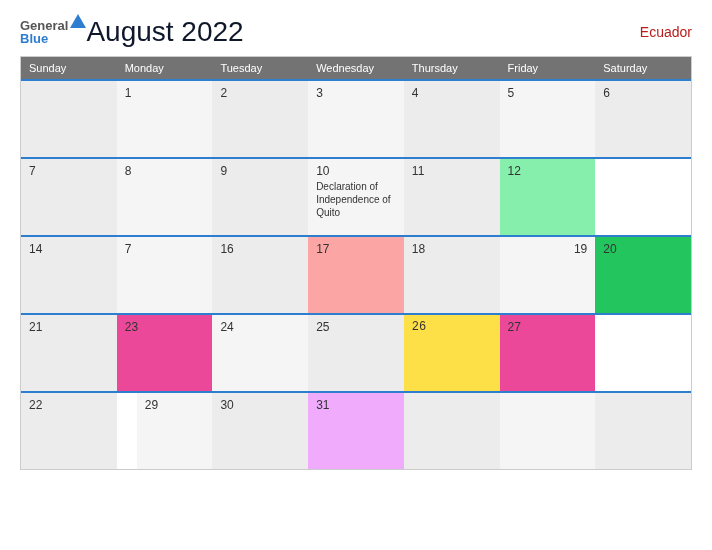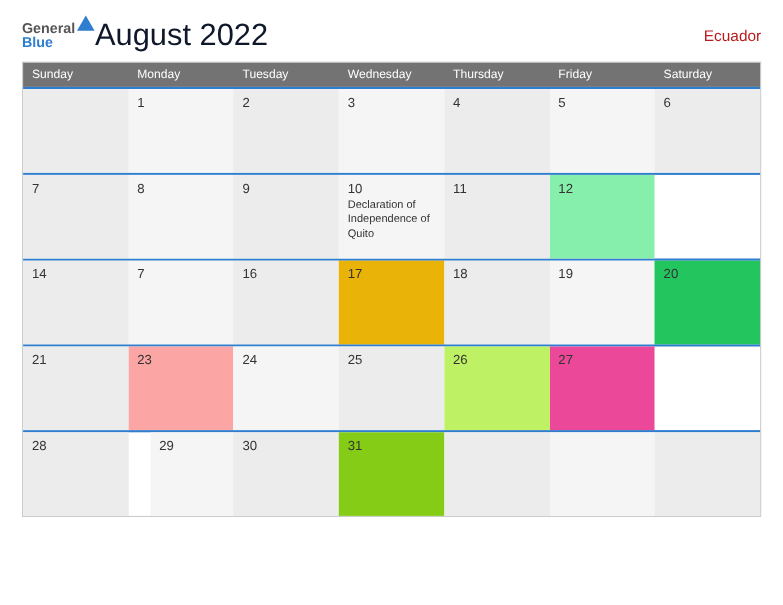--- a/index.html
+++ b/index.html
@@ -193,66 +193,66 @@
       <div class="week">
         <div class="day-cell" style="background:#ececec;">
             <span class="day-number">14</span>
           </div>
         <div class="day-cell" style="background:#f5f5f5;">
             <span class="day-number">7</span>
           </div>
         <div class="day-cell" style="background:#ececec;">
             <span class="day-number">16</span>
           </div>
-        <div class="day-cell" style="background:#eab308;">
+        <div class="day-cell" style="background:#fca5a5;">
             <span class="day-number">17</span>
           </div>
         <div class="day-cell" style="background:#ececec;">
             <span class="day-number">18</span>
           </div>
-        <div class="day-cell" style="background:#f5f5f5;">
+        <div class="day-cell" style="background:#f5f5f5;text-align:right;">
             <span class="day-number">19</span>
           </div>
         <div class="day-cell" style="background:#22c55e;">
             <span class="day-number">20</span>
           </div>
       </div>
 
       <div class="week">
         <div class="day-cell" style="background:#ececec;">
             <span class="day-number">21</span>
           </div>
-        <div class="day-cell" style="background:#fca5a5;">
+        <div class="day-cell" style="background:#ec4899;">
             <span class="day-number">23</span>
           </div>
         <div class="day-cell" style="background:#f5f5f5;">
             <span class="day-number">24</span>
           </div>
         <div class="day-cell" style="background:#ececec;">
             <span class="day-number">25</span>
           </div>
-        <div class="day-cell" style="background:#bef264;">
+        <div class="day-cell" style="background:#fde047;font-family:Liberation Mono, monospace;">
             <span class="day-number">26</span>
           </div>
         <div class="day-cell" style="background:#ec4899;">
             <span class="day-number">27</span>
           </div>
       </div>
 
       <div class="week">
         <div class="day-cell" style="background:#ececec;">
-            <span class="day-number">28</span>
+            <span class="day-number">22</span>
           </div>
         <div class="day-cell" style="background:#f5f5f5;margin-left:20px;">
             <span class="day-number">29</span>
           </div>
         <div class="day-cell" style="background:#ececec;">
             <span class="day-number">30</span>
           </div>
-        <div class="day-cell" style="background:#84cc16;">
+        <div class="day-cell" style="background:#f0abfc;">
             <span class="day-number">31</span>
           </div>
         <div class="day-cell" style="background:#ececec;"></div>
         <div class="day-cell" style="background:#f5f5f5;"></div>
         <div class="day-cell" style="background:#ececec;"></div>
       </div>
 
     </div>
   </div>
 </div>

